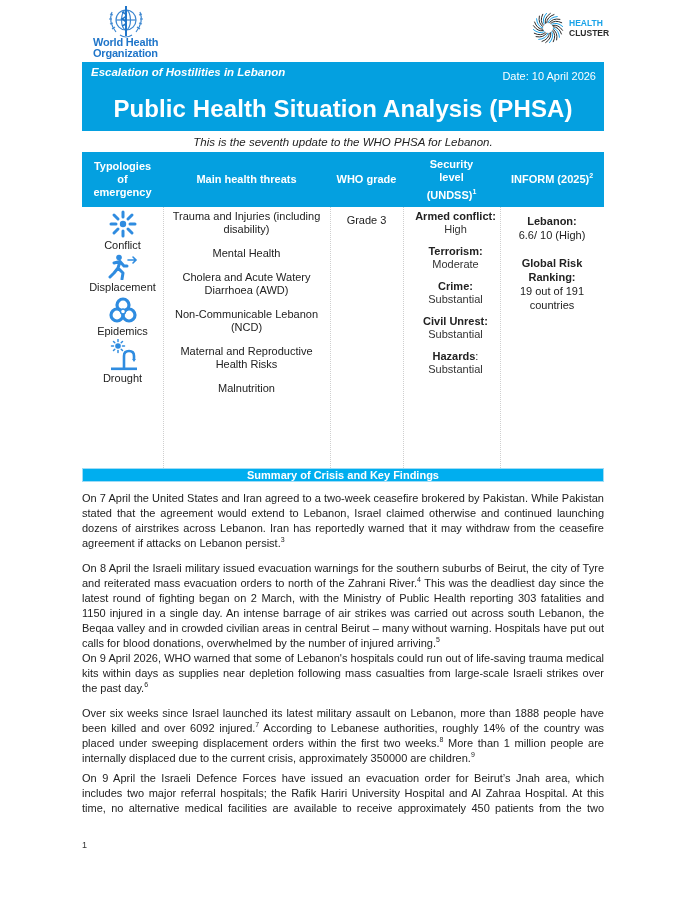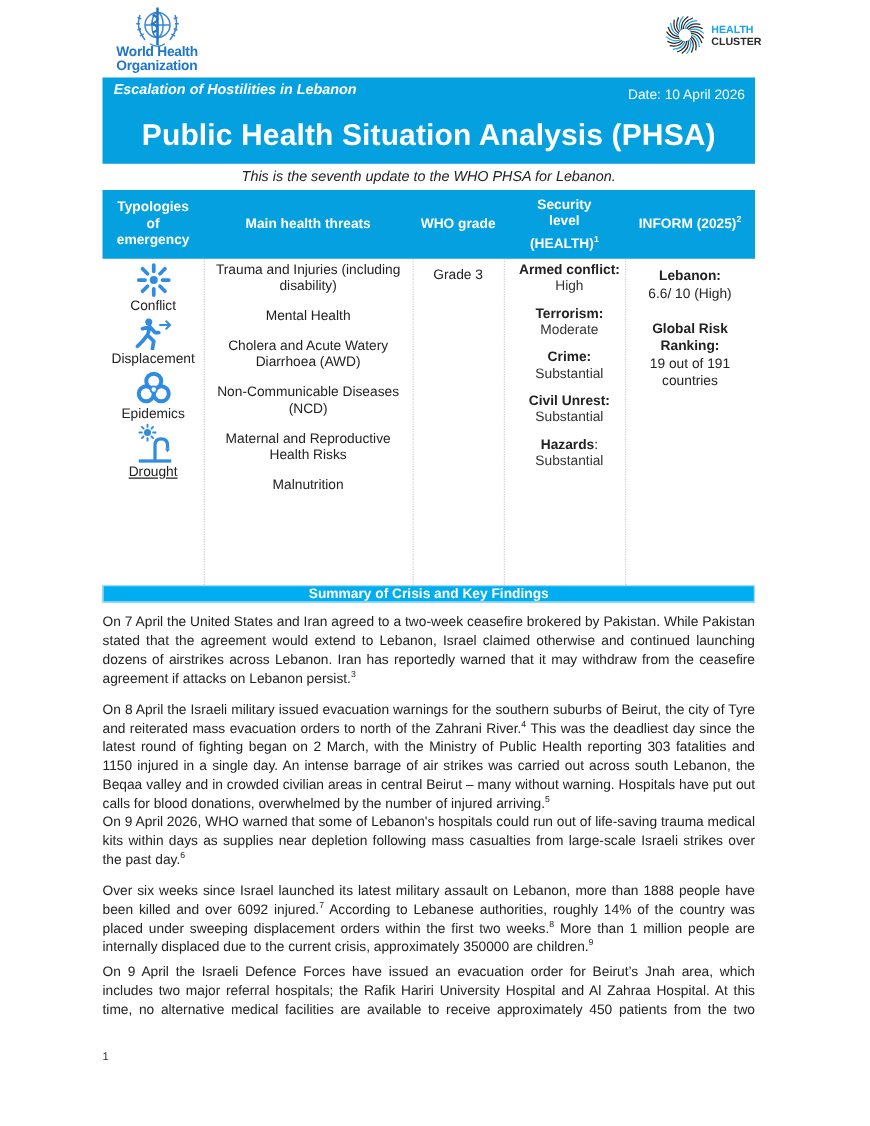--- a/index.html
+++ b/index.html
@@ -129,21 +129,21 @@
         <div>of</div>
         <div>emergency</div>
       </div>
     </div>
     <div class="th" style="left:248px;width:73px;">WHO grade</div>
     <div class="th" style="left:81px;width:167px;">Main health threats</div>
     <div class="th" style="left:321px;width:97px;">
       <div>
         <div>Security</div>
         <div>level</div>
-        <div style="margin-top:5px;"><span>(HEALTH)</span><sup>1</sup></div>
+        <div style="margin-top:5px;"><span>(UNDSS)</span><sup>1</sup></div>
       </div>
     </div>
     <div class="th" style="left:418px;width:104px;">
       <div><span>INFORM (2025)</span><sup>2</sup></div>
     </div>
   </div>
 
   <div class="col-sep" style="left:81px;"></div>
   <div class="col-sep" style="left:248px;"></div>
   <div class="col-sep" style="left:321px;"></div>
@@ -178,21 +178,21 @@
       <svg width="30" height="28" viewBox="0 0 30 28">
         <g fill="none" stroke="#2f8ce0" stroke-width="3.2">
           <circle cx="15" cy="9" r="6"></circle>
           <circle cx="9" cy="19" r="6"></circle>
           <circle cx="21" cy="19" r="6"></circle>
         </g>
         <circle cx="15" cy="15.5" r="2.5" fill="#fff" stroke="#2f8ce0" stroke-width="1.4"></circle>
       </svg>
       <span class="typ-label">Epidemics</span>
     </div>
-    <div class="typ-item" style="margin-top:1px;text-decoration:underline;">
+    <div class="typ-item" style="margin-top:1px;">
       <svg width="32" height="32" viewBox="0 0 32 32">
         <circle cx="11" cy="7" r="2.8" fill="#2f8ce0"></circle>
         <g stroke="#2f8ce0" stroke-width="1.5" stroke-linecap="round">
           <line x1="11" y1="0.5" x2="11" y2="2.5"></line>
             <line x1="11" y1="11.5" x2="11" y2="13.5"></line>
           <line x1="4.5" y1="7" x2="6.5" y2="7"></line>
             <line x1="15.5" y1="7" x2="17.5" y2="7"></line>
           <line x1="6.5" y1="2.5" x2="7.8" y2="3.8"></line>
             <line x1="14.2" y1="10.2" x2="15.5" y2="11.5"></line>
           <line x1="15.5" y1="2.5" x2="14.2" y2="3.8"></line>
@@ -203,21 +203,21 @@
         <rect x="4" y="28.5" width="26" height="2.6" fill="#2f8ce0"></rect>
       </svg>
       <span class="typ-label">Drought</span>
     </div>
   </div>
 
   <div class="threats">
     <div class="threat">Trauma and Injuries (including disability)</div>
     <div class="threat">Mental Health</div>
     <div class="threat">Cholera and Acute Watery Diarrhoea (AWD)</div>
-    <div class="threat">Non-Communicable Diseases (NCD)</div>
+    <div class="threat">Non-Communicable Lebanon (NCD)</div>
     <div class="threat">Maternal and Reproductive Health Risks</div>
     <div class="threat">Malnutrition</div>
   </div>
 
   <div class="grade">Grade 3</div>
 
   <div class="security">
     <div class="sec-item">
       <div class="sec-k">Armed conflict:</div>
       <div class="sec-v">High</div>

